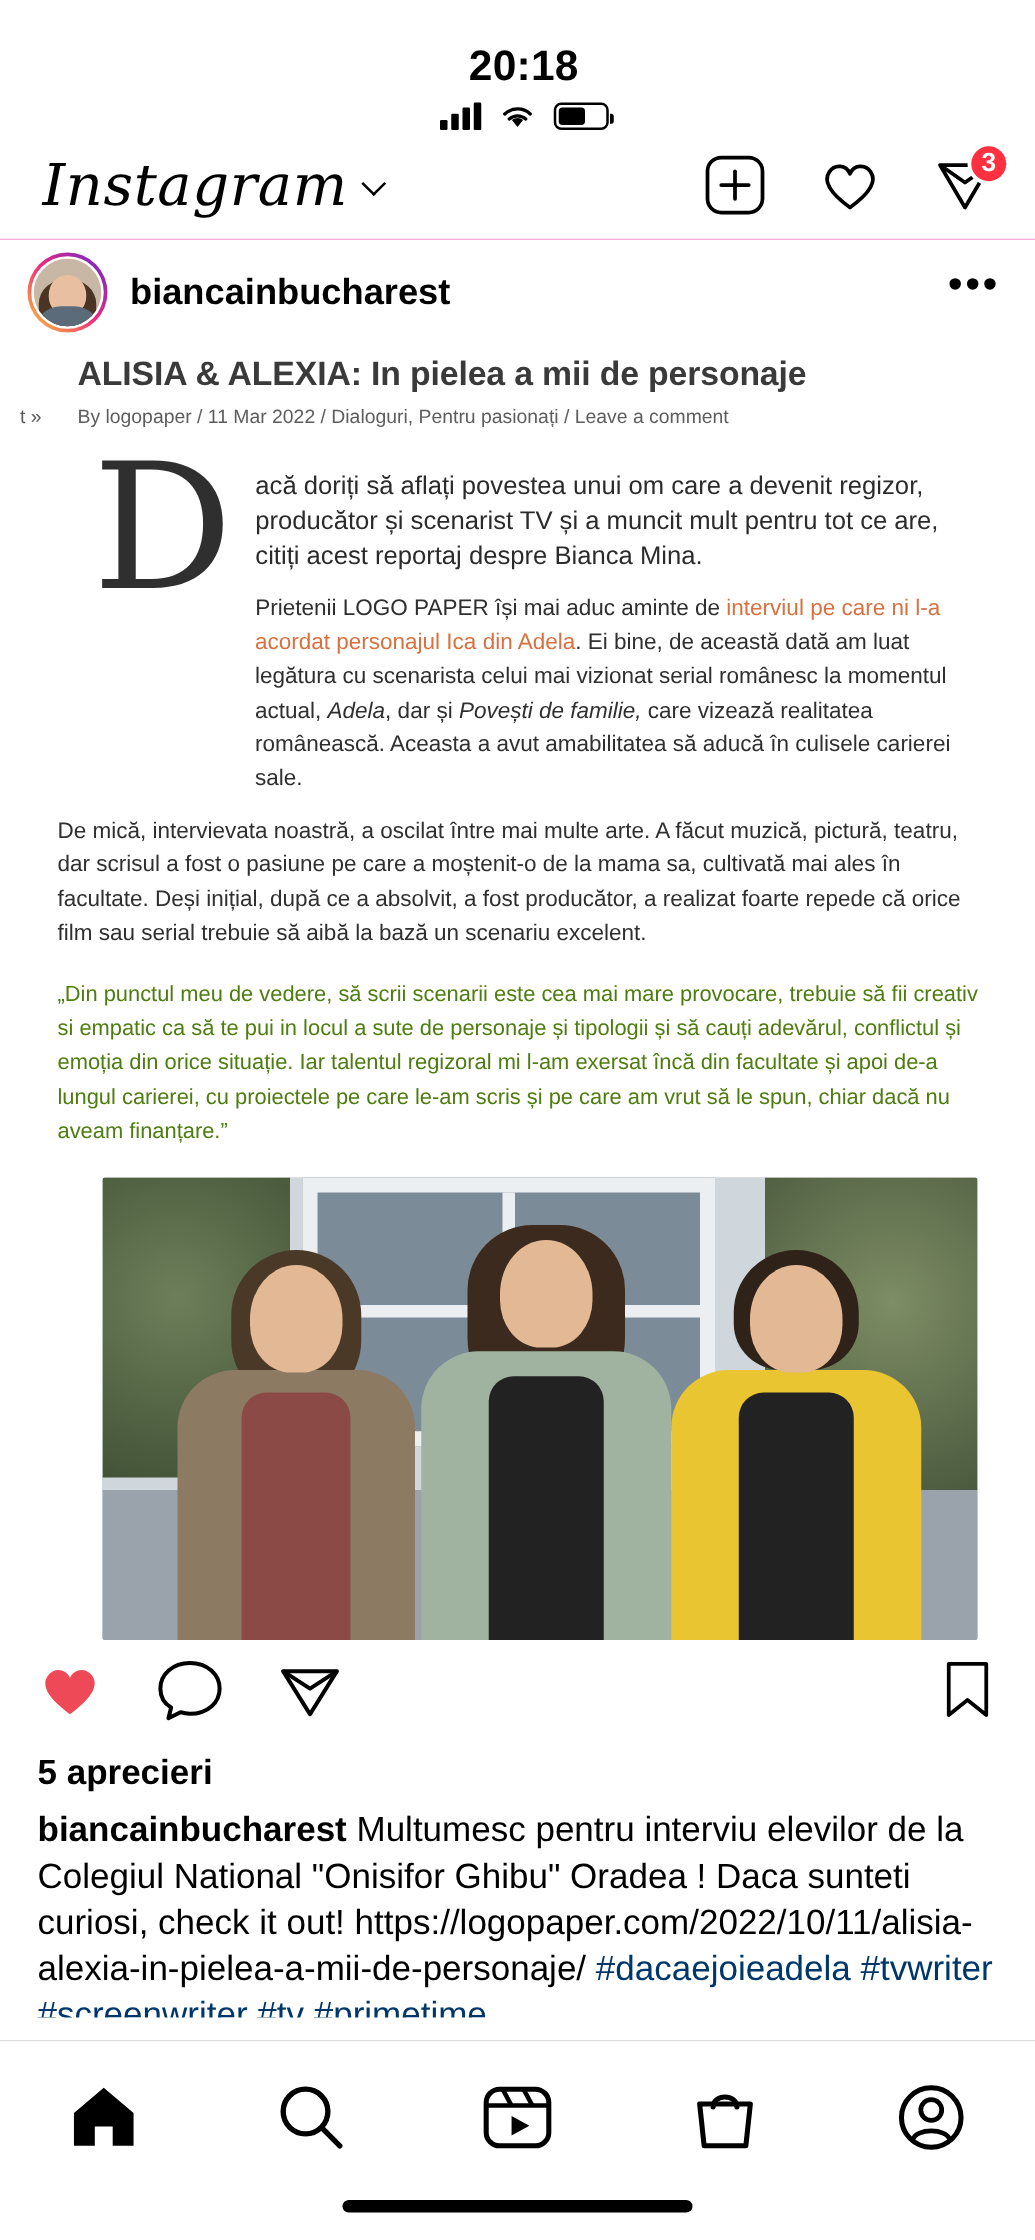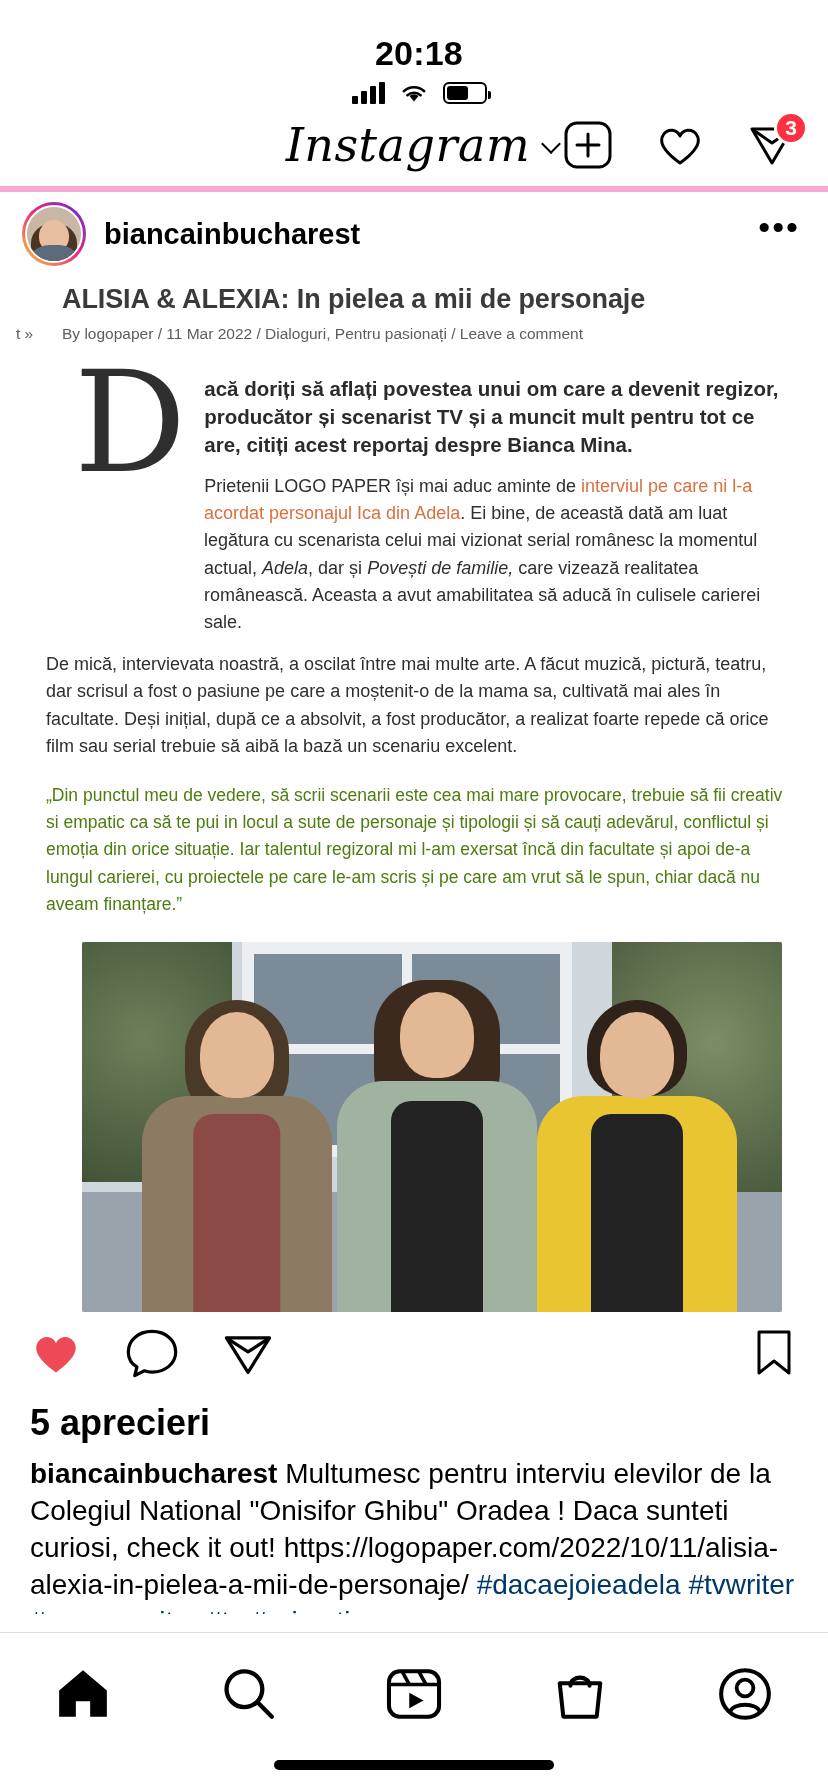--- a/index.html
+++ b/index.html
@@ -47,23 +47,23 @@
     content: ""; position: absolute; right: -6px; top: 7px;
     width: 3px; height: 8px; background: #000; border-radius: 0 2px 2px 0;
   }
   .battery .lvl { height: 100%; background: #000; border-radius: 3px; width: 60%; }
 
   
   .ig-header {
     height: 88px;
     display: flex;
     align-items: center;
-    justify-content: flex-end;
+    justify-content: space-between;
     padding: 0 30px 0 34px;
-    border-bottom: 6px solid #f9a8d4;
+    border-bottom: 1px solid #f9a8d4;
   }
   .logo-wrap { display: flex; align-items: center; gap: 12px; }
   .ig-logo {
     font-family: "DejaVu Serif", serif;
     font-style: italic;
     font-size: 46px;
     font-weight: 400;
     color: #000;
     letter-spacing: .5px;
   }
@@ -159,21 +159,21 @@
   .dropcap {
     float: left;
     font-family: "DejaVu Serif", serif;
     font-size: 140px;
     line-height: .86;
     font-weight: 400;
     color: #2f2f2f;
     margin: 4px 18px 0 28px;
   }
   .lead {
-    font-size: 20.5px; font-weight: 700; line-height: 1.36;
+    font-size: 20.5px; font-weight: 400; line-height: 1.36;
     color: #2b2b2b;
     padding-top: 16px;
     margin-left: 78px;
   }
   .p {
     font-size: 18px; line-height: 1.52; color: #2f2f2f;
     margin-top: 14px;
     clear: none;
   }
   .p.indent { margin-left: 158px; }
@@ -224,21 +224,21 @@
   
   .actions {
     height: 86px;
     display: flex; align-items: center;
     padding: 0 28px 0 28px;
     gap: 40px;
   }
   .actions .spacer { flex: 1; }
 
   .likes {
-    font-size: 36px; font-weight: 700; color: #000;
+    font-size: 28px; font-weight: 700; color: #000;
     padding: 4px 0 0 30px;
   }
   .caption {
     font-size: 28px; line-height: 1.32; color: #000;
     padding: 12px 28px 0 30px;
   }
   .caption .uname { font-weight: 700; }
   .caption .tags { color: #00376B; }
 
   .comment-row {

